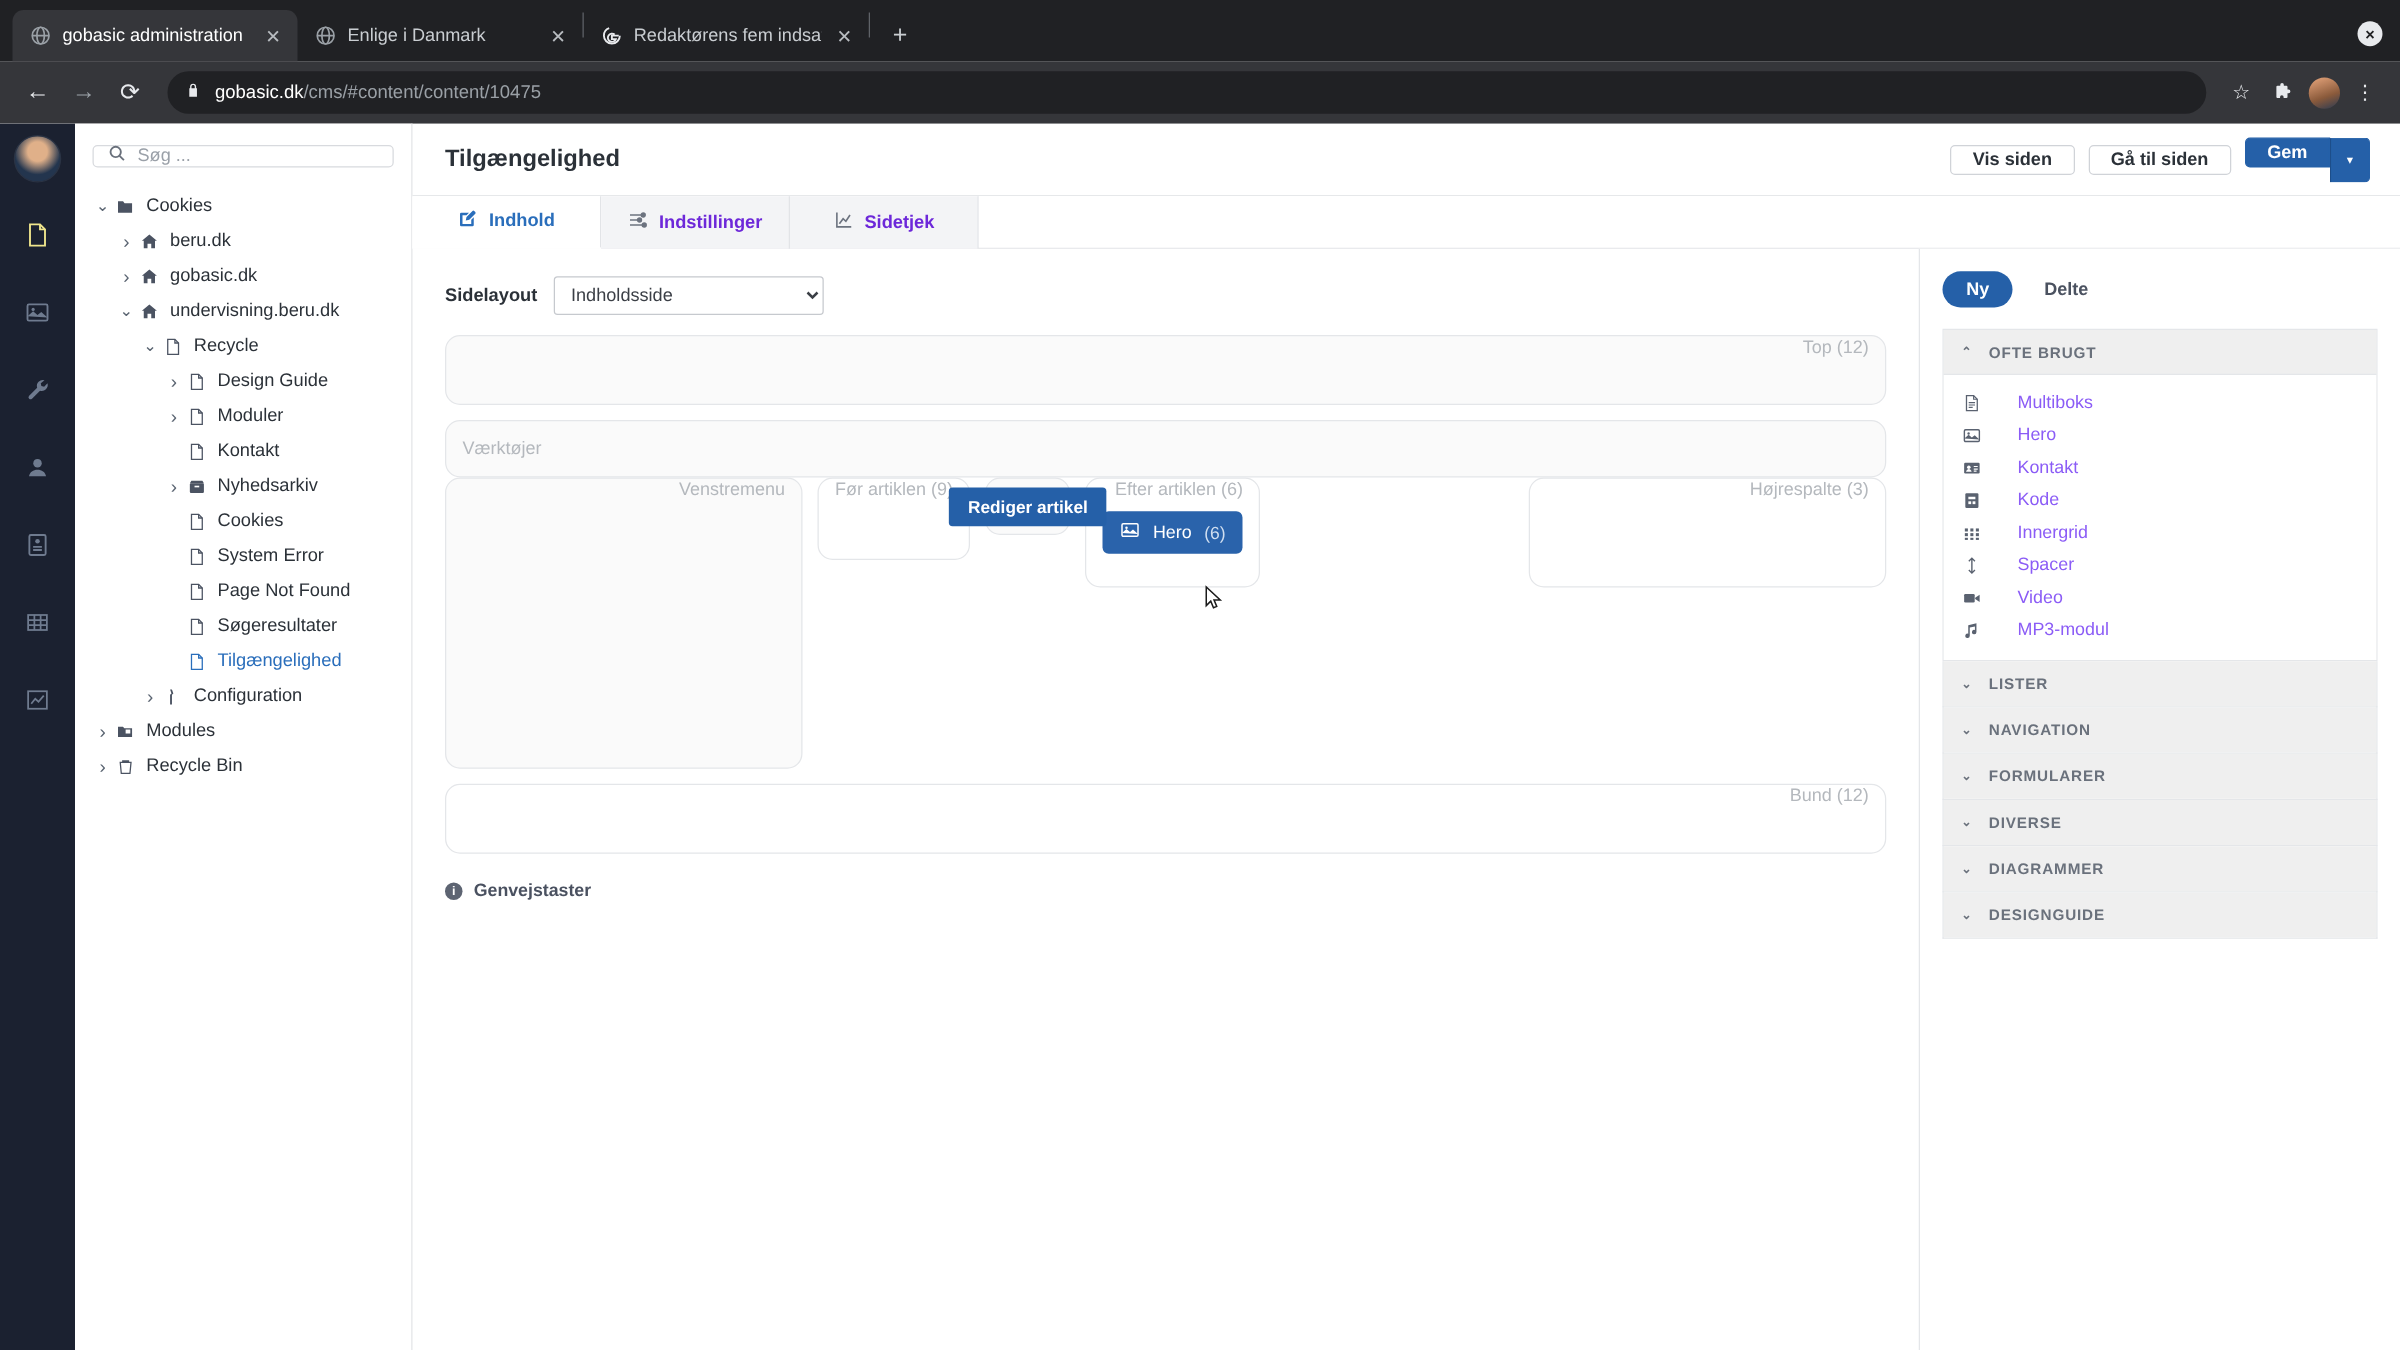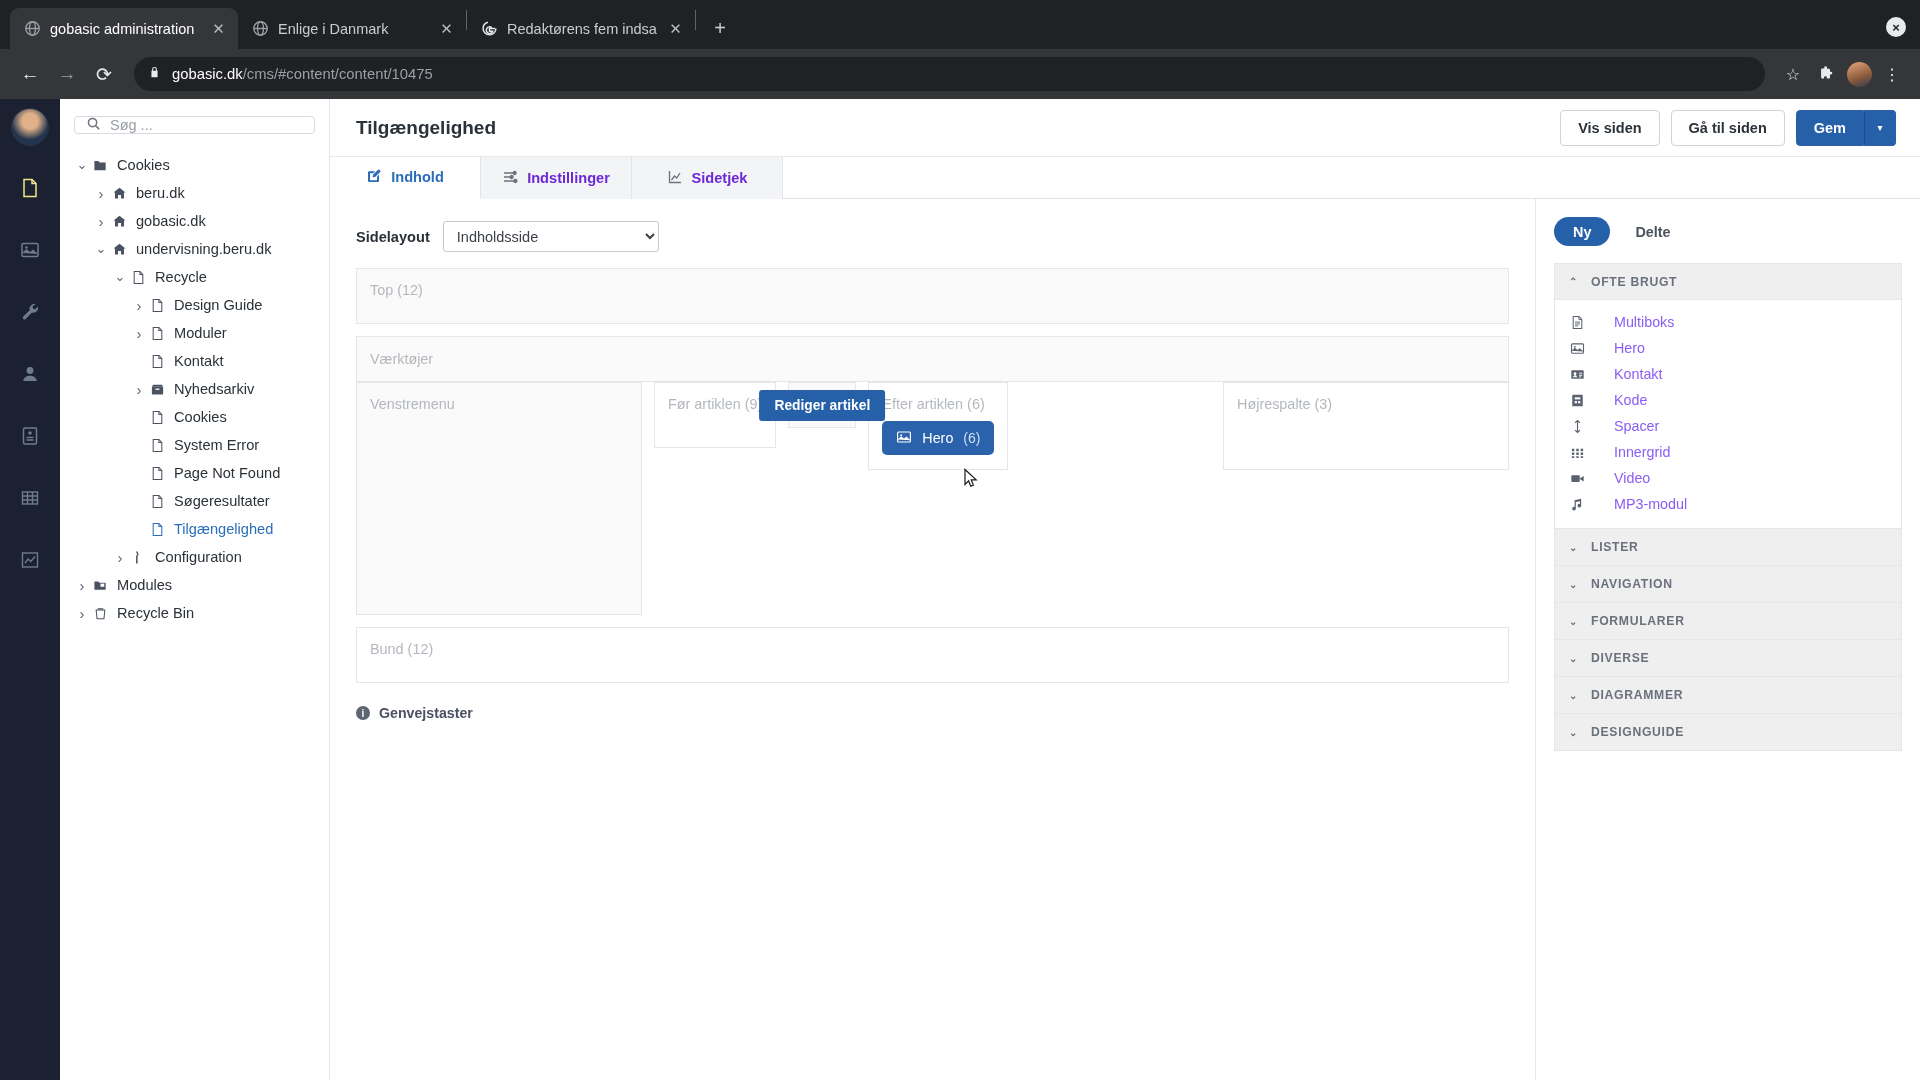--- a/index.html
+++ b/index.html
@@ -100,21 +100,21 @@
 
   
   .main { flex: 1; display: flex; flex-direction: column; min-width: 0; }
   .main-header {
     height: 58px; display: flex; align-items: center; padding: 0 24px 0 26px;
     border-bottom: 1px solid #e6e8ea; flex-shrink: 0;
   }
   .page-title { font-size: 19px; font-weight: bold; color: #2b3138; }
   .header-actions { margin-left: auto; display: flex; align-items: center; gap: 11px; }
   .btn {
-    height: 36px; padding: 0 17px; border-radius: 4px; font-size: 14.5px; font-weight: bold;
+    height: 24px; padding: 0 17px; border-radius: 4px; font-size: 14.5px; font-weight: bold;
     display: flex; align-items: center; justify-content: center;
     border: 1px solid #d0d3d8; background: #fff; color: #2b3138; white-space: nowrap;
   }
   .btn-primary { background: #2560a8; border-color: #2560a8; color: #fff; border-radius: 4px 0 0 4px; }
   .btn-split { background: #2560a8; border: 1px solid #2560a8; border-left: 1px solid #1d4e8a;
     color:#fff; width: 32px; height: 36px; display:flex; align-items:center; justify-content:center;
     border-radius: 0 4px 4px 0; font-size: 10px; }
   .split-group { display: flex; }
 
   
@@ -133,22 +133,22 @@
   .canvas { flex: 1; padding: 22px 26px 0 26px; min-width: 0; }
 
   .layout-row { display: flex; align-items: center; gap: 13px; margin-bottom: 16px; }
   .layout-label { font-size: 14.6px; font-weight: bold; color: #2b3138; }
   .layout-select {
     height: 31px; width: 216px; border: 1px solid #c6c9ce; border-radius: 3px; background: #fff;
     font-size: 14.5px; color: #3b3f46; padding: 0 9px; font-family: "Liberation Sans", sans-serif;
   }
 
   .zone {
-    border: 1px solid #e4e6e9; background: #fafafa; padding: 13px 13px;
-    font-size: 14.4px; color: #b4b8bd; border-radius: 0;
+    border: 1px solid #e4e6e9; background: #fafafa; padding: 1px 13px;
+    font-size: 14.4px; color: #b4b8bd; border-radius: 12px; text-align: right;
   }
   .zone-white { background: #fff; }
   .zone-top { height: 56px; margin-bottom: 12px; }
   .zone-tools { height: 46px; display: flex; align-items: center; margin-bottom: 0; }
 
   .mid-row { display: flex; gap: 12px; align-items: stretch; margin-bottom: 12px; }
   .zone-leftmenu { width: 286px; min-height: 233px; flex-shrink: 0; }
   .mid-center { flex: 1; display: flex; flex-direction: column; gap: 12px; min-width: 0; }
   .center-top { display: flex; gap: 12px; align-items: stretch; }
   .center-col { flex: 1; display: flex; flex-direction: row; gap: 12px; min-width: 0; }
@@ -678,46 +678,46 @@
                         <path d="M5 4.6h6v2.2H5z" fill="#fff"></path>
                         <rect x="5" y="8.6" width="2.4" height="2.4" fill="#fff"></rect>
                         <rect x="8.6" y="8.6" width="2.4" height="2.4" fill="#fff"></rect>
                       </svg>
                     </span>
                     <span>Kode</span>
                   </div>
                   <div class="comp-item">
                     <span class="comp-icon">
                       <svg viewBox="0 0 16 16">
-                        <path d="M8 1.6v12.8M5.4 4.2L8 1.6l2.6 2.6M5.4 11.8L8 14.4l2.6-2.6" fill="none" stroke="#5a6270" stroke-width="1.2"></path>
-                      </svg>
-                    </span>
-                    <span>Spacer</span>
-                  </div>
-                  <div class="comp-item">
-                    <span class="comp-icon">
-                      <svg viewBox="0 0 16 16">
                         <g fill="#5a6270">
                           <rect x="2" y="4" width="2.6" height="2.6"></rect>
                           <rect x="6.7" y="4" width="2.6" height="2.6"></rect>
                           <rect x="11.4" y="4" width="2.6" height="2.6"></rect>
                           <rect x="2" y="8" width="2.6" height="2.6"></rect>
                           <rect x="6.7" y="8" width="2.6" height="2.6"></rect>
                           <rect x="11.4" y="8" width="2.6" height="2.6"></rect>
                           <rect x="2" y="12" width="2.6" height="1.8"></rect>
                           <rect x="6.7" y="12" width="2.6" height="1.8"></rect>
                           <rect x="11.4" y="12" width="2.6" height="1.8"></rect>
                         </g>
                       </svg>
                     </span>
                     <span>Innergrid</span>
                   </div>
                   <div class="comp-item">
                     <span class="comp-icon">
                       <svg viewBox="0 0 16 16">
+                        <path d="M8 1.6v12.8M5.4 4.2L8 1.6l2.6 2.6M5.4 11.8L8 14.4l2.6-2.6" fill="none" stroke="#5a6270" stroke-width="1.2"></path>
+                      </svg>
+                    </span>
+                    <span>Spacer</span>
+                  </div>
+                  <div class="comp-item">
+                    <span class="comp-icon">
+                      <svg viewBox="0 0 16 16">
                         <rect x="1.4" y="4.4" width="9" height="7.4" rx="1.1" fill="#5a6270"></rect>
                         <path d="M10.8 7.6l3.8-2.4v6l-3.8-2.4z" fill="#5a6270"></path>
                       </svg>
                     </span>
                     <span>Video</span>
                   </div>
                   <div class="comp-item">
                     <span class="comp-icon">
                       <svg viewBox="0 0 16 16">
                         <path d="M6.2 12.4a1.9 1.9 0 1 1-1.3-1.8V3.4l7-1.6v7.4a1.9 1.9 0 1 1-1.3-1.8V4.4l-4.4 1z" fill="#5a6270"></path>

